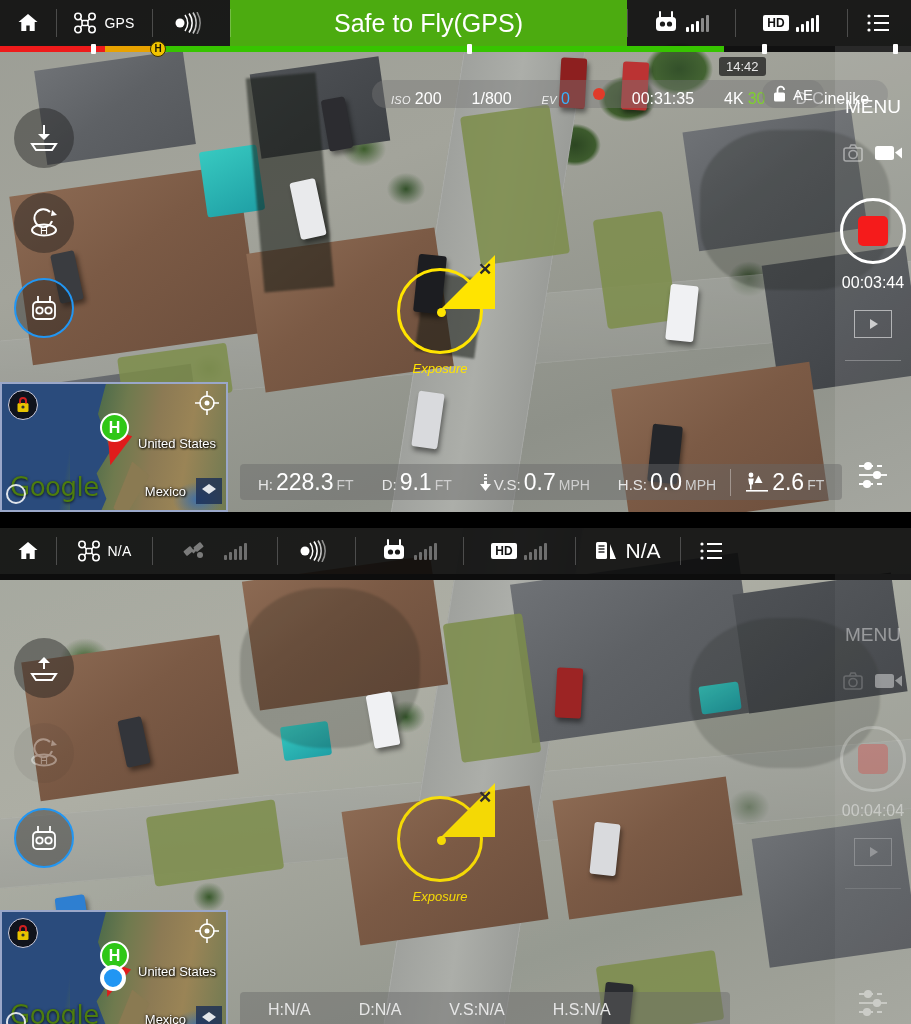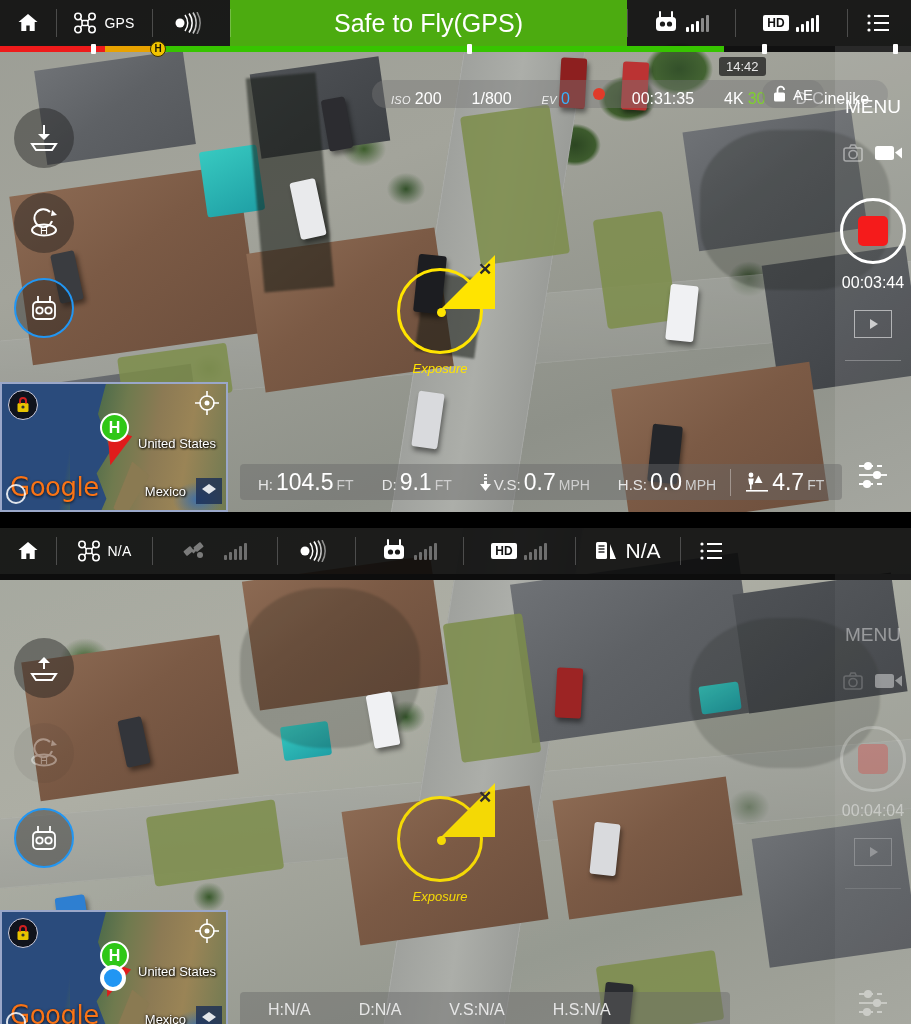--- a/index.html
+++ b/index.html
@@ -253,21 +253,21 @@
   .mm-center {
     position:absolute; right: 6px; top: 6px; width: 26px; height: 26px;
   }
   .mm-layer {
     position: absolute; right: 4px; bottom: 6px; width: 26px; height: 26px;
     background: rgba(25,45,85,0.8); display:flex; align-items:center; justify-content:center;
   }
   .mm-google {
     position:absolute; left: 8px; bottom: 8px;
     font-family: "DejaVu Sans", sans-serif;
-    font-size: 26px; color:#f97316; letter-spacing:-0.5px;
+    font-size: 26px; color:#4d7c0f; letter-spacing:-0.5px;
     text-shadow: 0 1px 3px rgba(0,0,0,.8);
   }
   .mm-search {
     position:absolute; left: 4px; bottom: 6px; width:20px; height:20px;
     border:2px solid rgba(255,255,255,.85); border-radius:50%;
   }
 
   
   #panel-bottom .leftrail .railbtn:nth-child(2),
   #panel-bottom .leftrail .railbtn:nth-child(3) { opacity: .35; }
@@ -538,21 +538,21 @@
         <div class="expwedge"></div>
         <div class="expdot"></div>
         <div class="expx">✕</div>
       </div>
       <div class="explabel">Exposure</div>
     </div>
 
     <div class="telemetry">
       <div class="tl">
         <span class="k">H:</span>
-        <span class="v">104.5</span>
+        <span class="v">228.3</span>
         <span class="u">FT</span>
       </div>
       <div class="tl">
         <span class="k">D:</span>
         <span class="v">9.1</span>
         <span class="u">FT</span>
       </div>
       <div class="tl">
         <span style="align-self:center;">
           <svg width="11" height="17" viewBox="0 0 11 17">
@@ -577,21 +577,21 @@
         <span style="align-self:center;">
           <svg width="24" height="20" viewBox="0 0 24 20">
               <g fill="#fff">
             <circle cx="6" cy="3" r="2.4"></circle>
                 <path d="M3.2 6.5h5.6l-1 6h-1.2v5H5v-5H4.2z"></path>
             <path d="M13.5 3.5 17.5 11h-8z"></path>
                 <rect x="1" y="18" width="22" height="1.6"></rect>
           </g>
             </svg>
         </span>
-        <span class="v">4.7</span>
+        <span class="v">2.6</span>
         <span class="u">FT</span>
       </div>
     </div>
 
     <div class="minimap">
       <div class="mm-sat"></div>
       <div class="mm-coast"></div>
       <div class="mm-baja"></div>
       <div class="mm-label mm-us">United States</div>
       <div class="mm-label mm-mx">Mexico</div>

